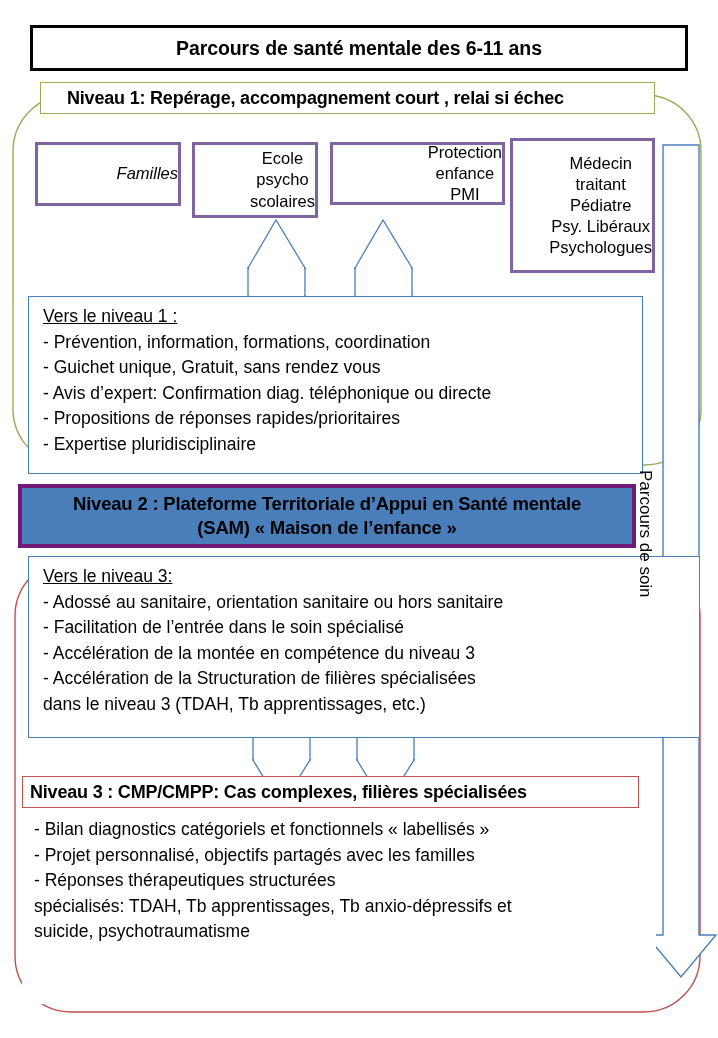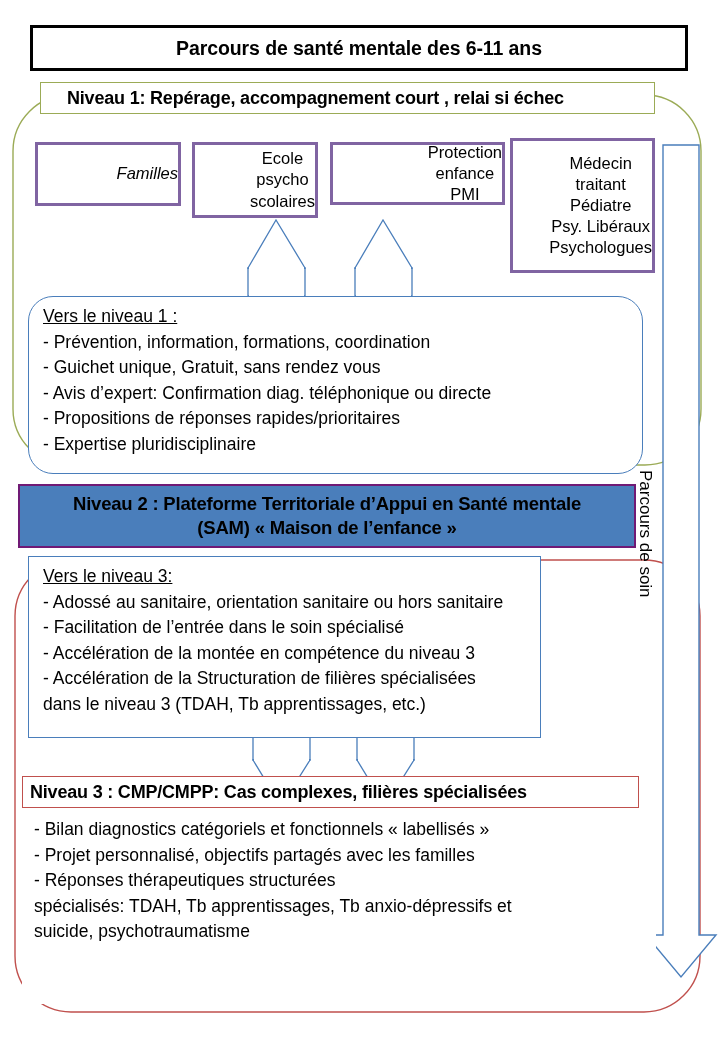--- a/index.html
+++ b/index.html
@@ -39,30 +39,30 @@
   #actor-ecole{left:192px;top:142px;width:126px;height:76px;}
   #actor-protection{left:330px;top:142px;width:175px;height:63px;}
   #actor-medecin{left:510px;top:138px;width:145px;height:135px;}
 
   
   .bluebox{
     position:absolute;border:1px solid #4A7EBB;background:#ffffff;
     box-sizing:border-box;font-size:17.5px;line-height:1.46;
     padding:7px 10px 4px 14px;
   }
-  #vers1{left:28px;top:296px;width:615px;height:178px;border-radius:25px;}
-  #vers3{left:28px;top:556px;width:513px;height:182px;}
+  #vers1{left:28px;top:296px;width:615px;height:178px;}
+  #vers3{left:28px;top:556px;width:672px;height:182px;}
   #niv3-body{left:22px;top:810px;width:634px;height:194px;border:none;padding-left:12px;}
   .hdr-u{ text-decoration:underline; }
   .ln{white-space:nowrap;}
 
   
   .niv2{
     position:absolute;left:18px;top:484px;width:618px;height:64px;
-    background:#4A7EBB;border:2px solid #701a75;
+    background:#4A7EBB;border:4px solid #701a75;
     box-sizing:border-box;
     display:flex;flex-direction:column;align-items:center;justify-content:center;
     font-weight:bold;font-size:18.5px;line-height:1.3;letter-spacing:-0.2px;
   }
 
   
   .niv3-header{
     position:absolute;left:22px;top:776px;width:617px;height:32px;
     border:1.5px solid #C0504D;background:#ffffff;
     display:flex;align-items:center;padding-left:7px;box-sizing:border-box;

